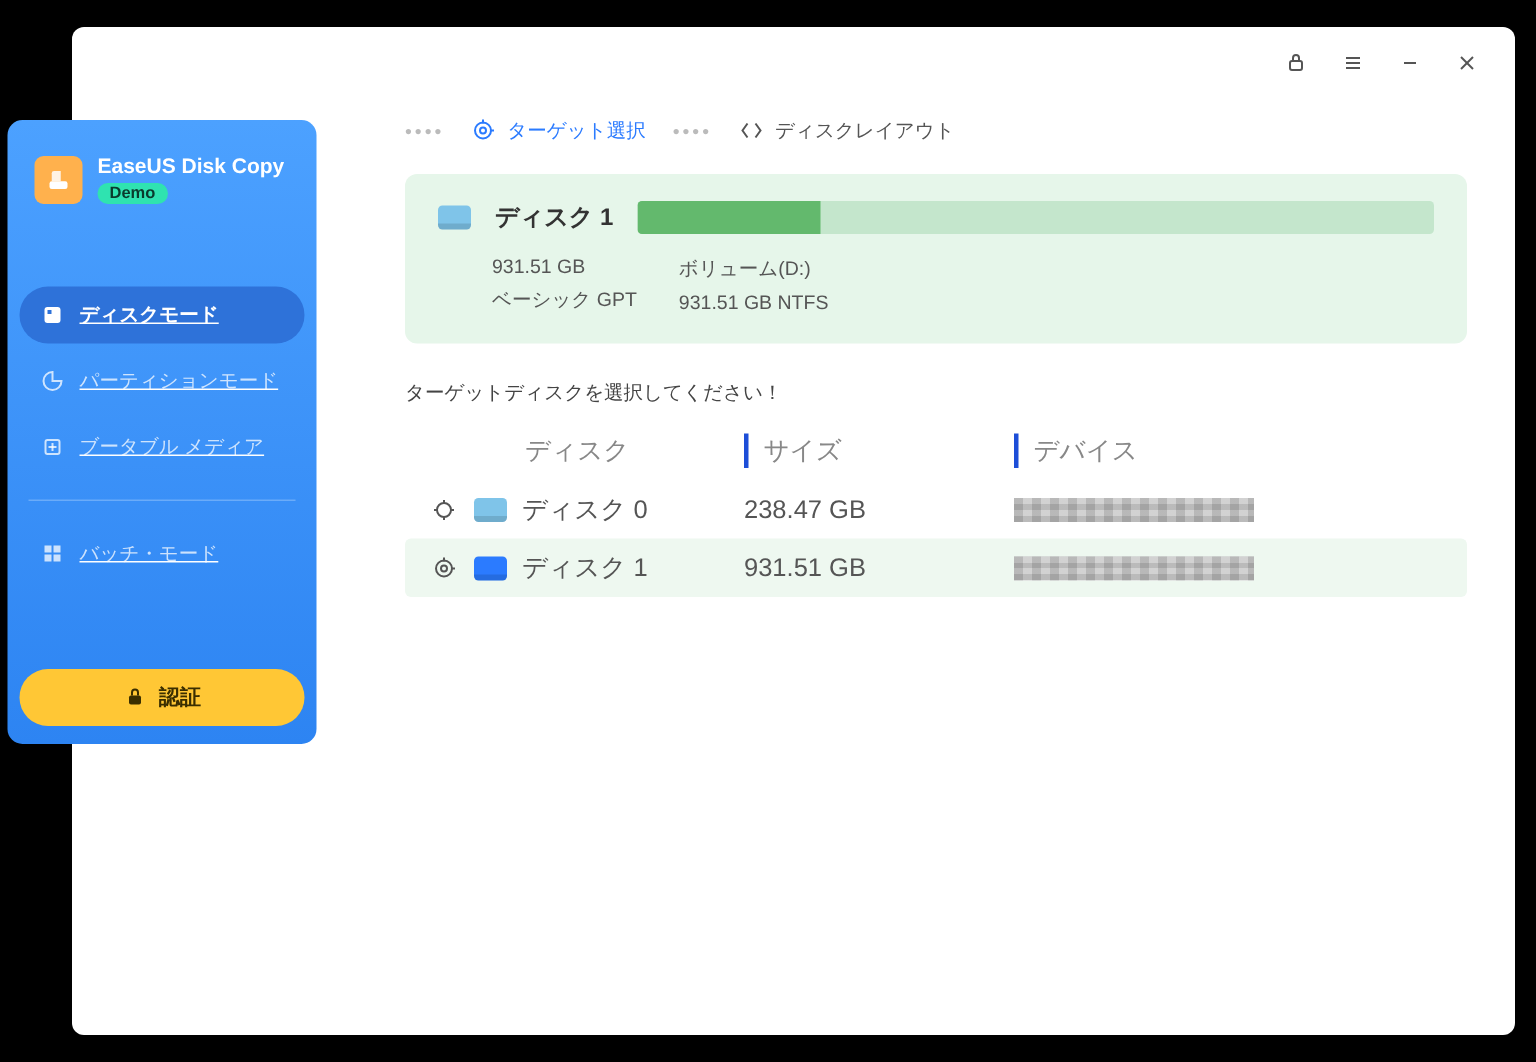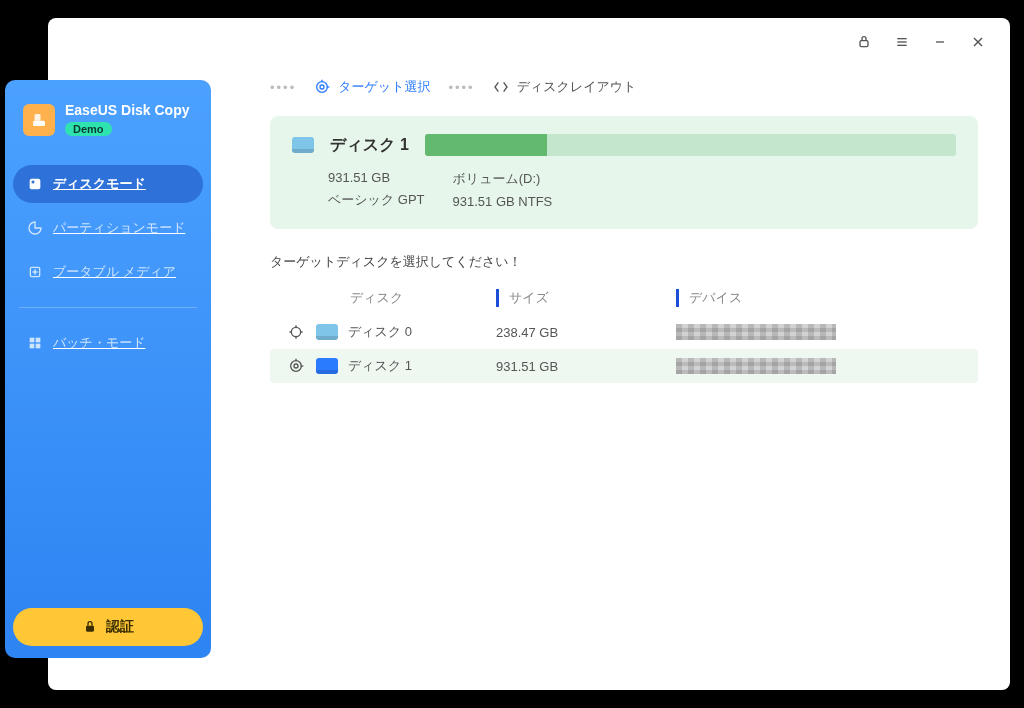--- a/index.html
+++ b/index.html
@@ -17,26 +17,26 @@
     display: flex; justify-content: flex-end; align-items: center;
     padding-right: 14px; gap: 2px;
   }
   .tbtn { width: 36px; height: 36px; display: flex; align-items: center; justify-content: center; color: #555; cursor: default; }
   .tbtn svg { width: 16px; height: 16px; }
 
   
   .sidebar {
     position: absolute;
     left: 5px; top: 80px;
-    width: 206px; height: 578px;
+    width: 206px; height: 416px;
     background: linear-gradient(180deg, #4ca1ff 0%, #2d84f2 100%);
     border-radius: 10px;
     padding: 14px 8px 12px 8px;
     color: #fff;
-    display: flex; flex-direction: column;
+    display: flex; flex-direction: column; gap: 26px;
   }
   .brand { display: flex; align-items: center; gap: 10px; padding: 8px 10px 0 10px; }
   .brand-icon {
     width: 32px; height: 32px;
     background: #ffb14d;
     border-radius: 6px;
     display:flex;align-items:center;justify-content:center;
     position:relative;
   }
   .brand-title { font-size: 14px; font-weight: 600; }
@@ -91,21 +91,21 @@
   .disk-icon::after{content:"";position:absolute;left:0;right:0;bottom:0;height:4px;background:rgba(0,0,0,.12);border-radius:0 0 3px 3px;}
   .diskcard .bar {
     flex:1; height: 22px; background:#c4e6cc; border-radius:3px; position:relative; overflow:hidden;
   }
   .diskcard .bar .fill { height:100%; background:#63b96d; }
   .diskcard-meta { display:flex; gap:28px; margin-top:14px; margin-left:36px; font-size:13px; color:#555; }
   .meta-col { display:flex; flex-direction:column; gap:6px; }
 
   .prompt { margin: 24px 0 10px 0; font-size:13px; color:#444; }
 
-  .table { font-size:13px; color:#555; }
+  .table { font-size:17px; color:#555; }
   .thead, .trow { display:grid; grid-template-columns: 40px 180px 180px 1fr; align-items:center; padding: 8px 6px; }
   .thead { color:#888; }
   .thead .th { border-left:3px solid #1d4ed8; padding-left:10px; }
   .thead .th:first-child, .thead .th:nth-child(2) { border-left:none; }
   .trow.selected { background:#eef8f0; border-radius:4px; }
   .marker { display:flex; align-items:center; justify-content:center; color:#555; }
   .dcell { display:flex; align-items:center; gap:10px; }
   .pixelate {
     height:16px; width:160px;
     background:

